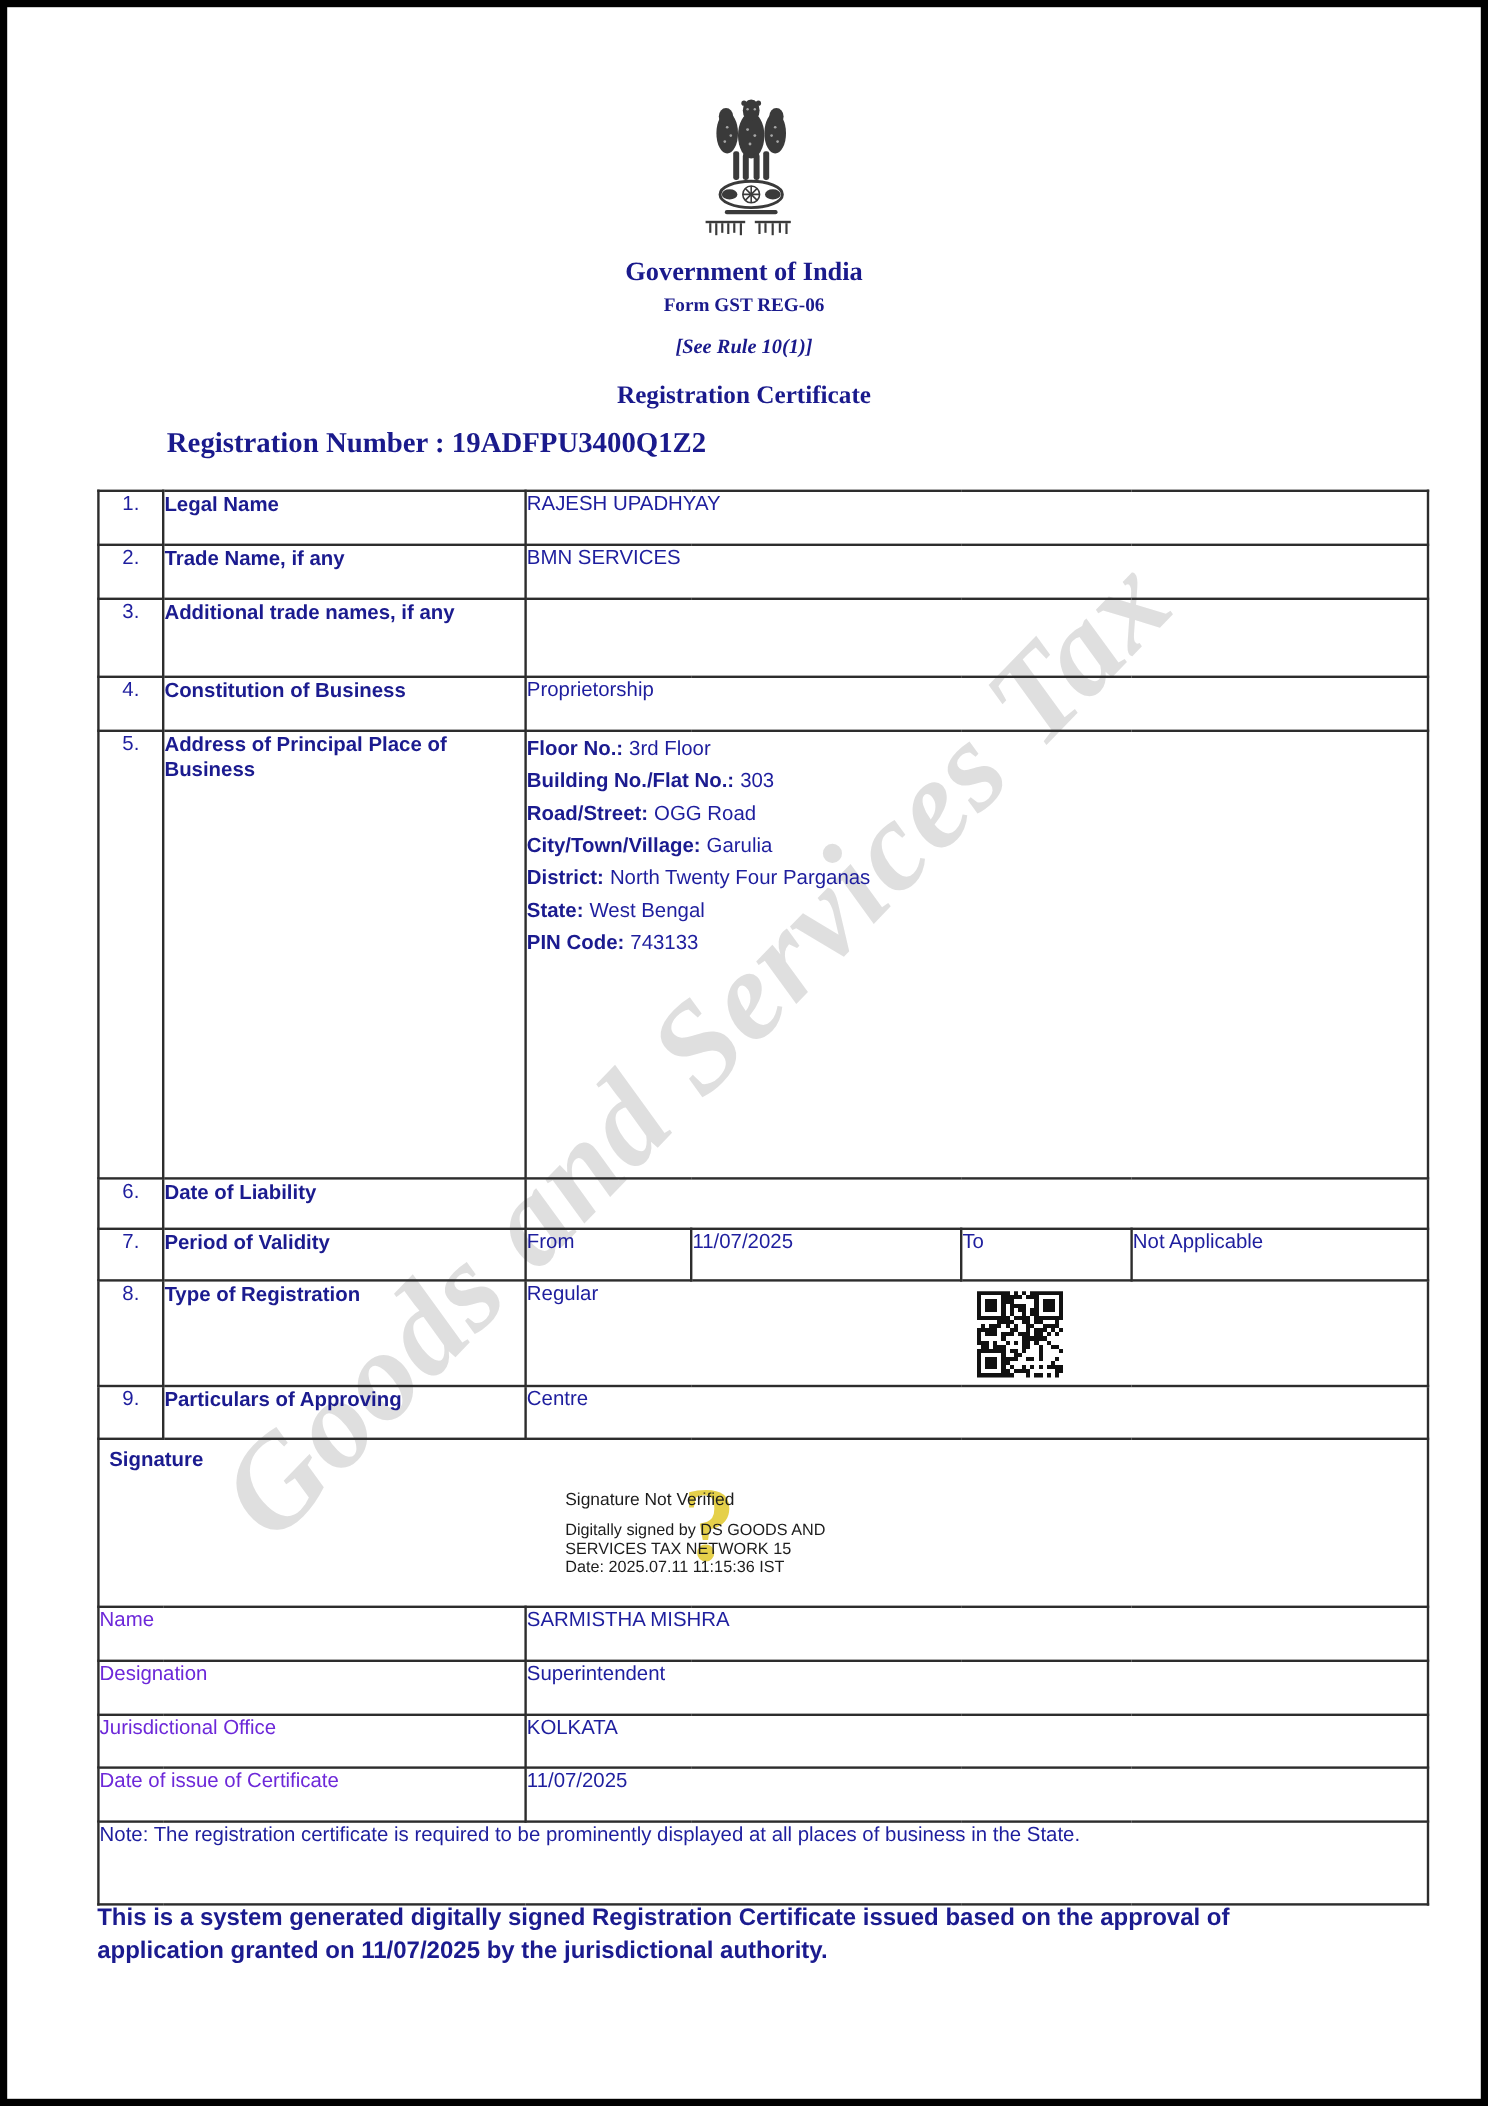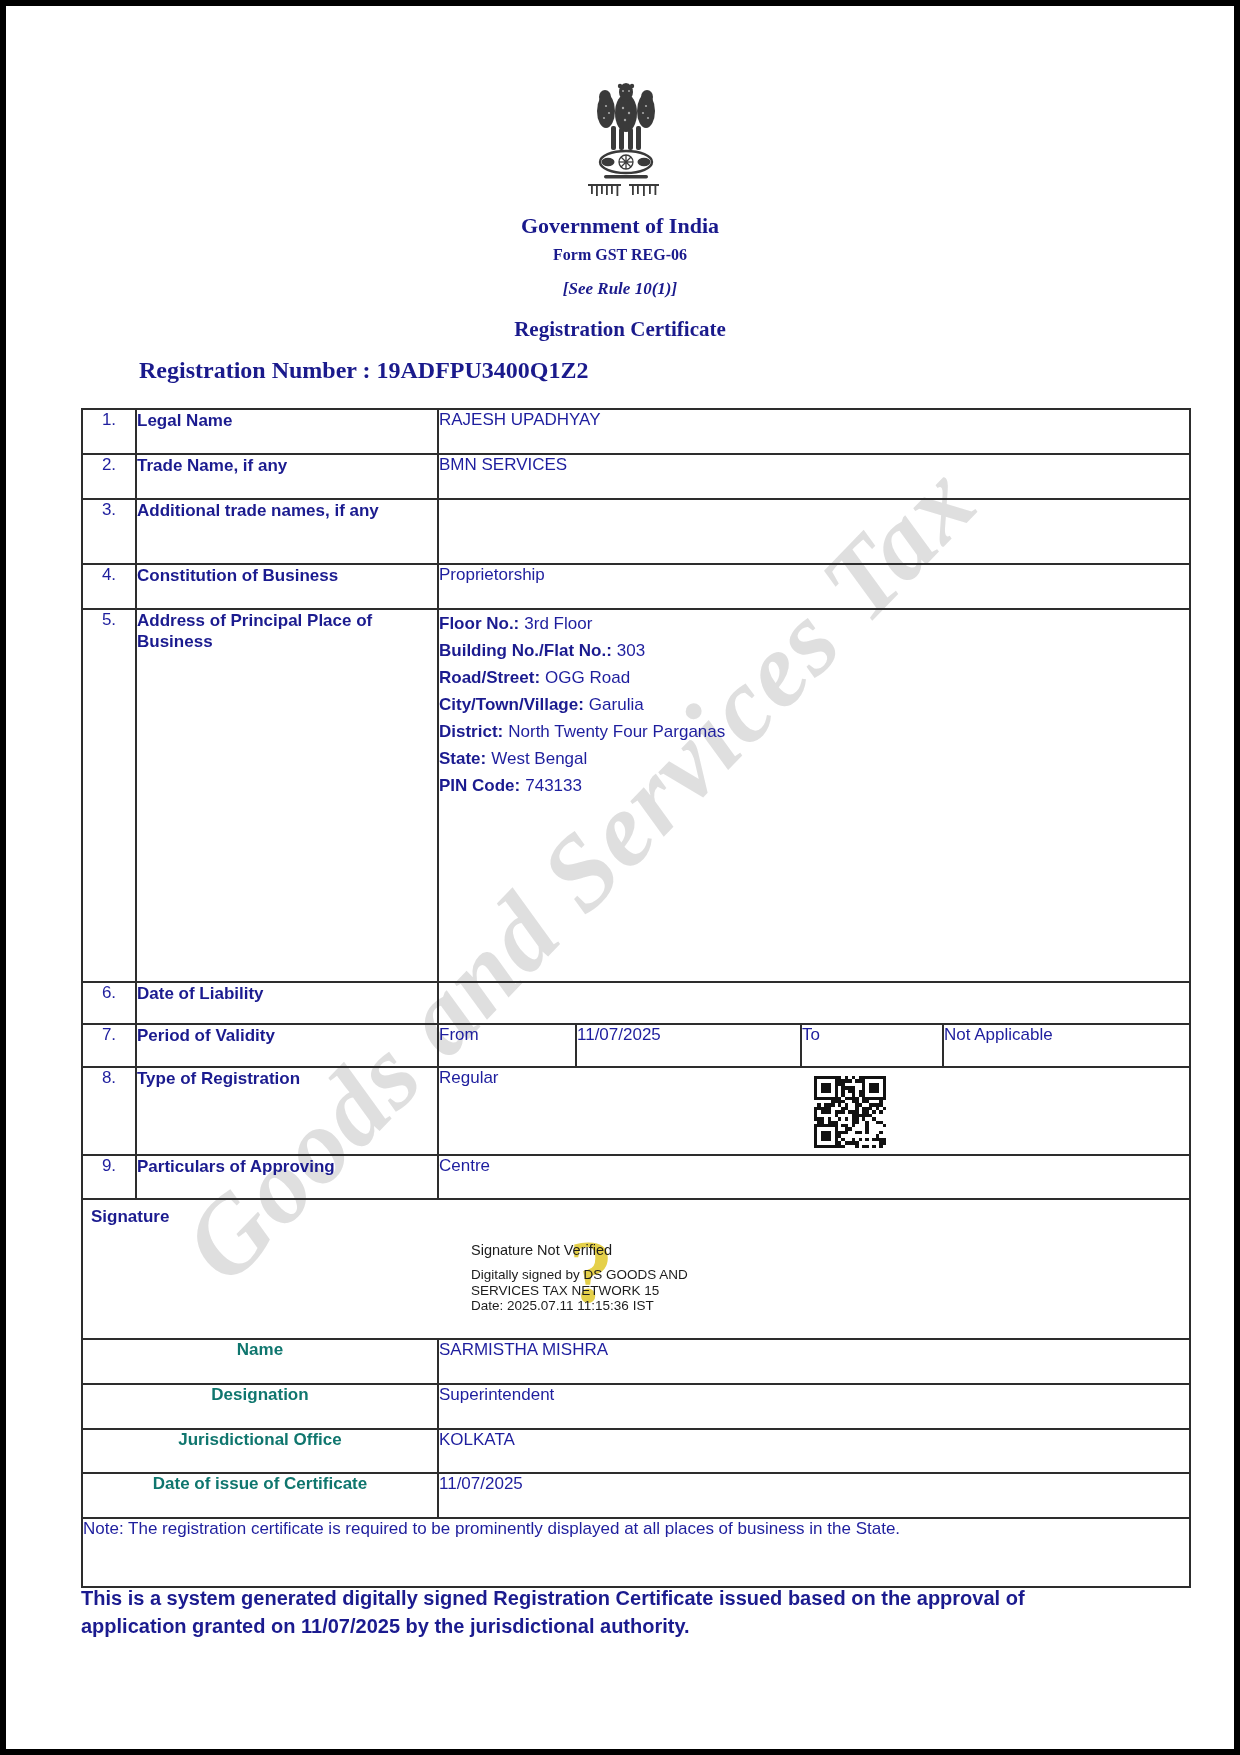--- a/index.html
+++ b/index.html
@@ -39,21 +39,21 @@
   .qr{position:absolute;left:375px;top:8px;width:72px;height:72px;}
   
   td.sigcell{position:relative;}
   .sig-label{position:absolute;left:8px;top:7px;font-weight:bold;color:#1b1b8f;font-size:17px;}
   .sig-block{position:absolute;left:388px;top:42px;width:320px;}
   .qmark{position:absolute;left:98px;top:-14px;font-size:88px;font-weight:bold;
      color:#e5d04a;font-family:"Liberation Serif",serif;line-height:1;z-index:0;}
   .sig-l1{position:relative;z-index:1;font-size:14.5px;color:#1c1c1c;margin-bottom:9px;}
   .sig-l2{position:relative;z-index:1;font-size:13.5px;color:#1c1c1c;line-height:15.5px;}
   
-  td.olbl{padding:11px 6px 0 8px;font-weight:bold;color:#0f766e;text-align:center;}
+  td.olbl{padding:11px 6px 0 8px;font-weight:normal;color:#6d28d9;}
   
   td.note{padding:7px 6px 0 8px;color:#1e1e9e;}
   
   .footer{position:absolute;left:75px;top:1578px;width:985px;font-weight:bold;
      color:#1b1b8f;font-size:20px;line-height:28px;}
 </style>
 </head>
 <body>
 
 <div class="page">

